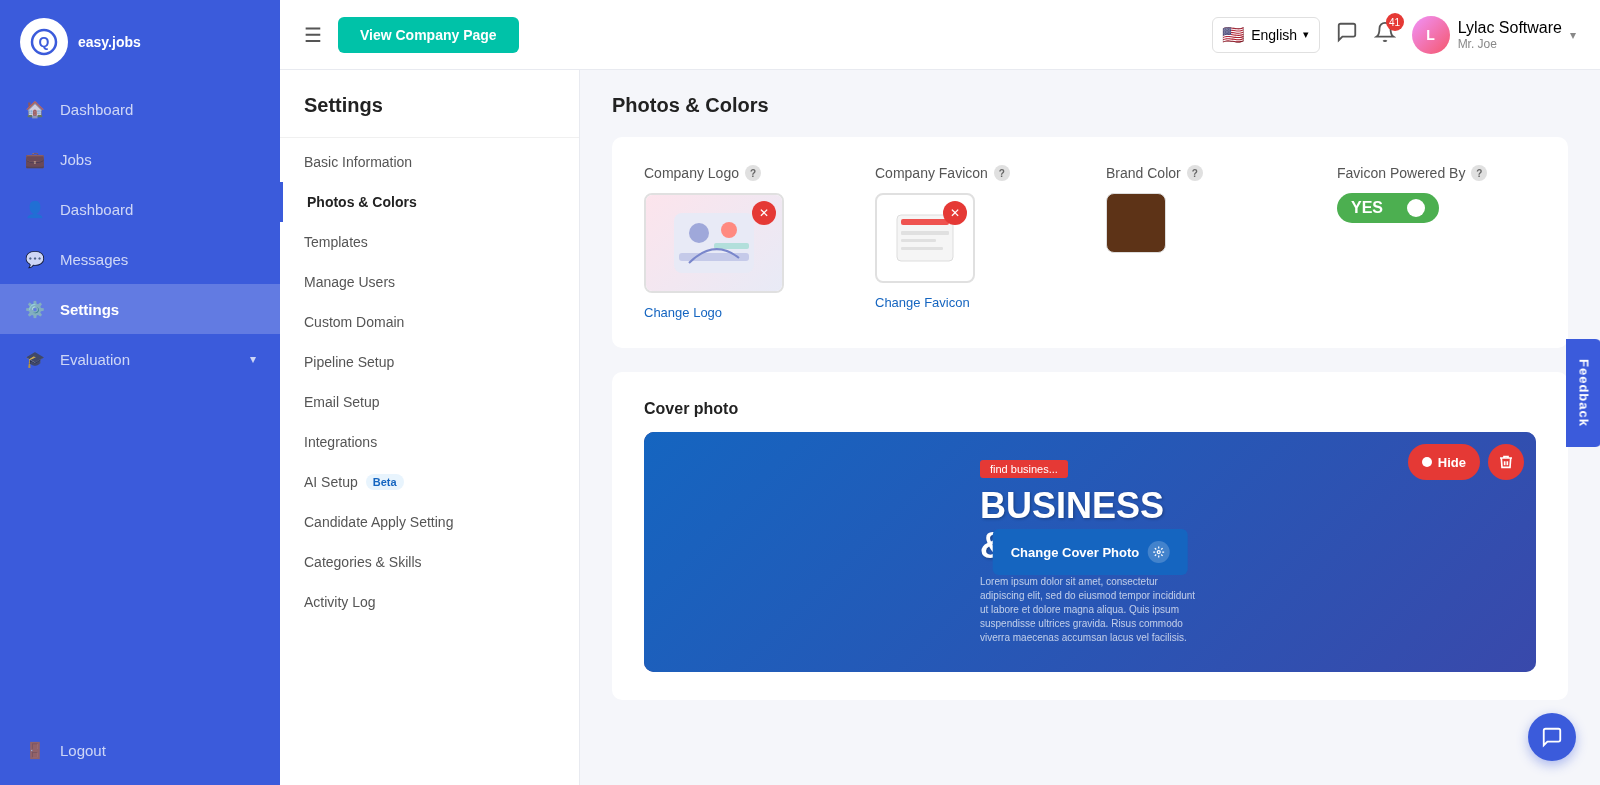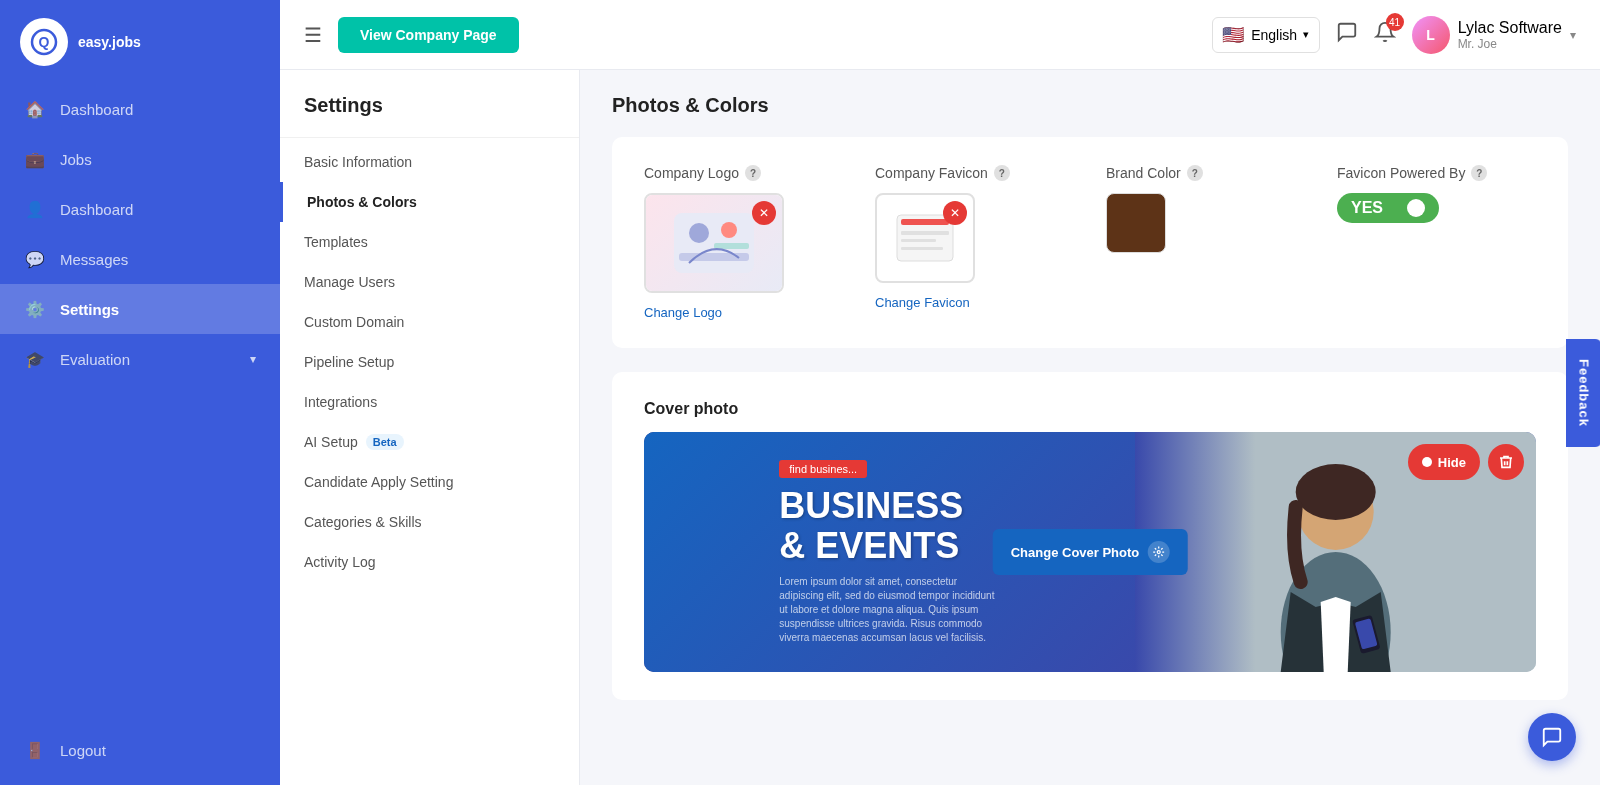--- a/index.html
+++ b/index.html
@@ -227,20 +227,21 @@
     .cover-label { font-size: 16px; font-weight: 600; margin-bottom: 14px; color: #222; }
     .cover-photo-container {
       width: 100%; height: 240px;
       border-radius: 10px; overflow: hidden;
       position: relative;
       background: linear-gradient(135deg, #1a237e 0%, #283593 40%, #3949ab 70%, #b0bec5 100%);
     }
     .cover-photo-bg {
       position: absolute; inset: 0;
       display: flex;
+      flex-direction: column;
     }
     .cover-left {
       flex: 1;
       background: linear-gradient(135deg, #1565c0, #3949ab);
       display: flex; align-items: center; justify-content: center;
       padding: 20px;
       position: relative;
     }
     .cover-right {
       width: 45%;
@@ -445,20 +446,23 @@
         <span>Templates</span>
       </div>
       <div class="settings-menu-item">
         <span>Manage Users</span>
       </div>
       <div class="settings-menu-item">
         <span>Custom Domain</span>
       </div>
       <div class="settings-menu-item">
         <span>Pipeline Setup</span>
+      </div>
+      <div class="settings-menu-item">
+        <span>Email Setup</span>
       </div>
       <div class="settings-menu-item">
         <span>Integrations</span>
       </div>
       <div class="settings-menu-item" style="display:flex;align-items:center;gap:8px;">
         <span>AI Setup</span>
         <span class="beta-badge">Beta</span>
       </div>
       <div class="settings-menu-item">
         <span>Candidate Apply Setting</span>

